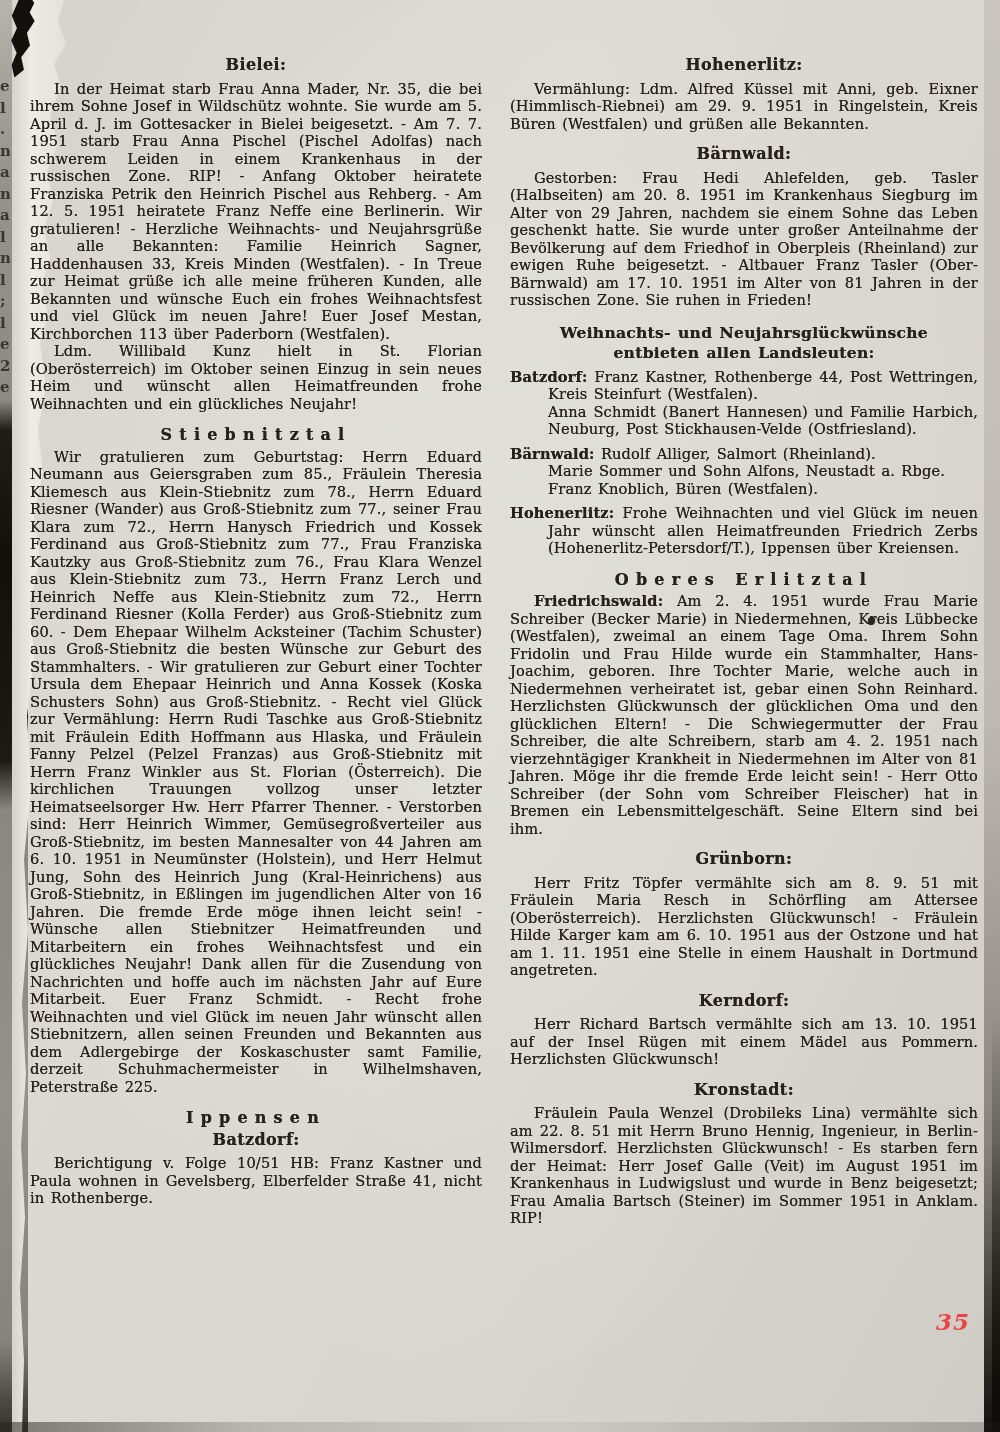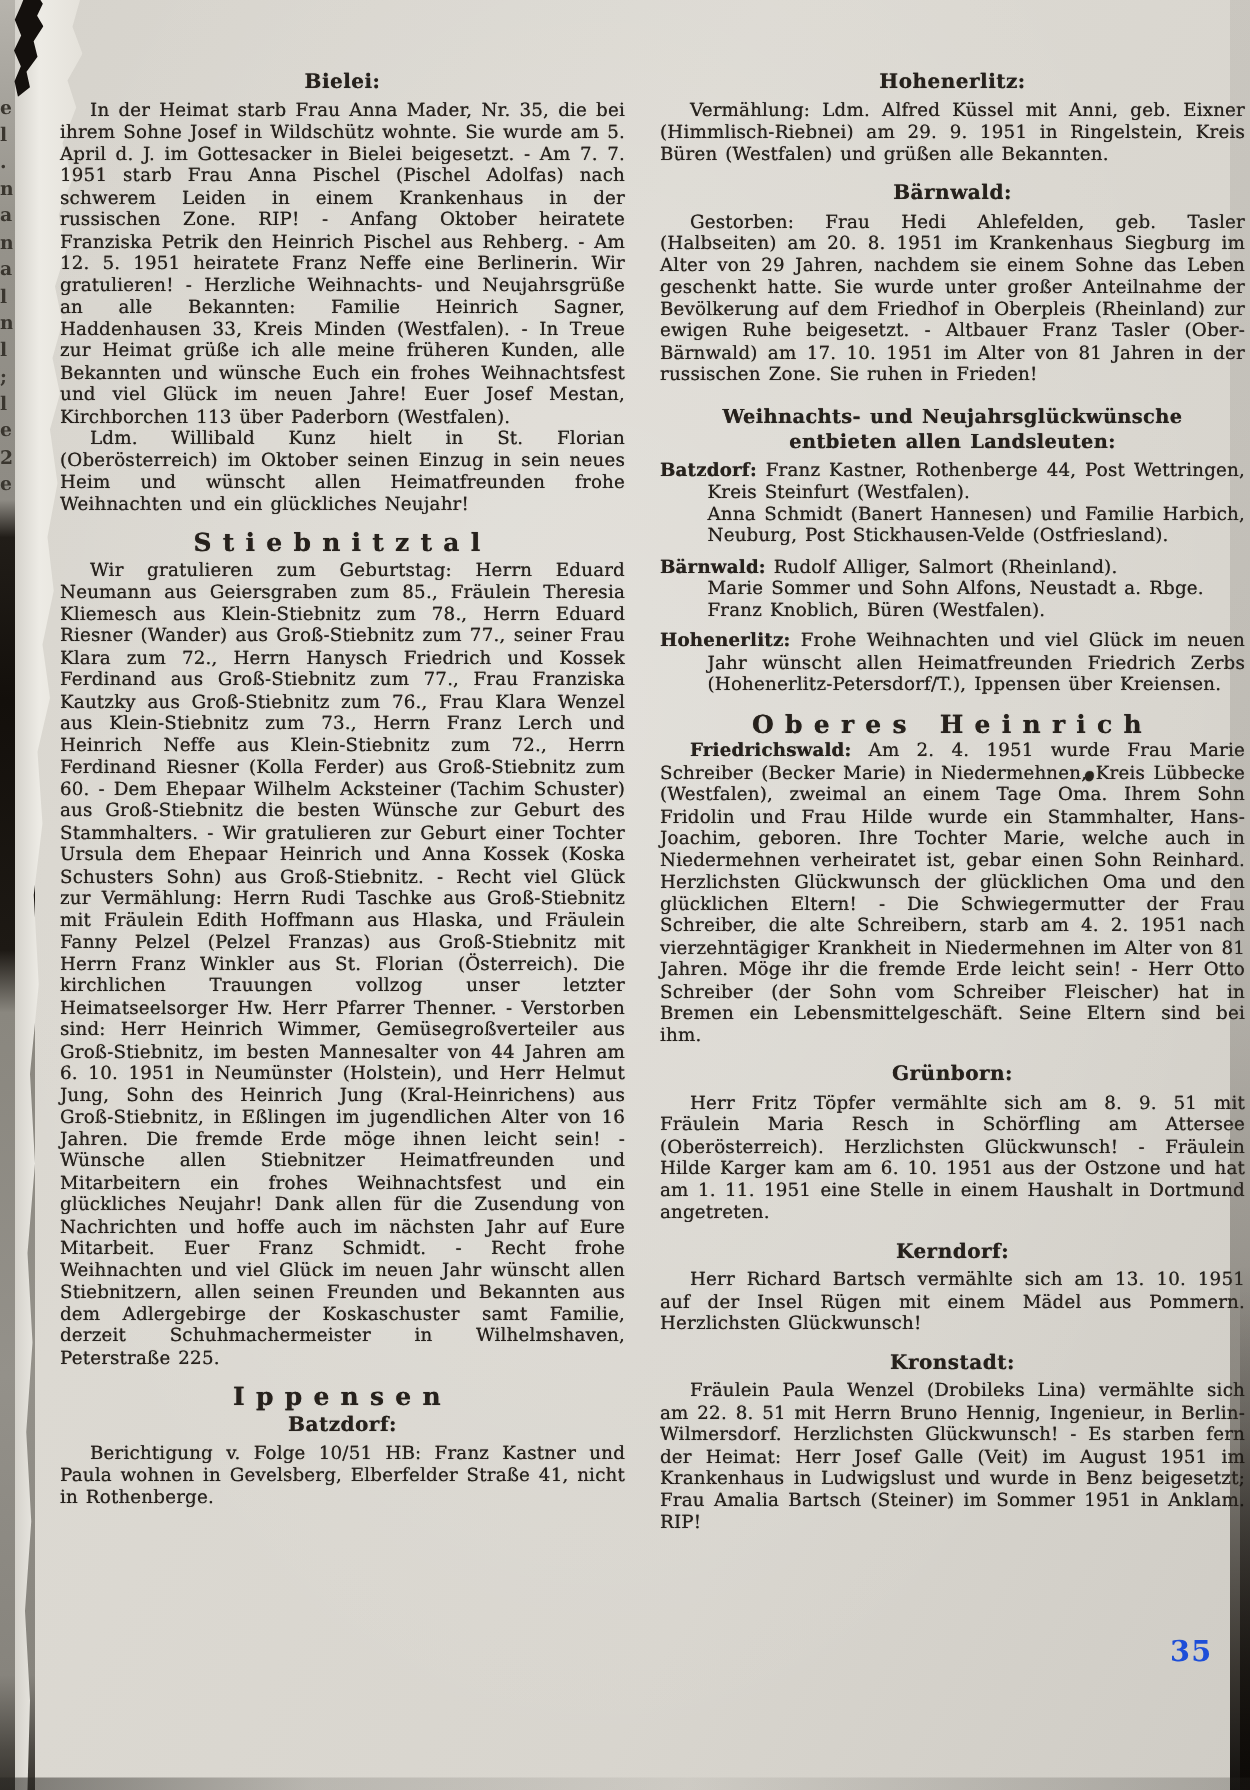--- a/index.html
+++ b/index.html
@@ -60,51 +60,52 @@
     background: linear-gradient(to right,
       rgba(40,38,34,0.55), rgba(40,38,34,0.18) 25%, rgba(40,38,34,0.05) 55%, rgba(40,38,34,0.25) 100%);
   }
   .ink-blot {
     position: absolute; left: 868px; top: 617px; width: 7px; height: 8px;
     background: #2a251f; border-radius: 50% 40% 55% 45%;
     box-shadow: 0 0 1px rgba(42,37,31,0.8);
   }
   
   .page-content {
-    position: absolute; left: 48px; top: 56px; width: 948px;
+    position: absolute; left: 30px; top: 56px; width: 948px;
     display: flex; gap: 28px;
   }
   .col { font-size: 14.6px; line-height: 17.5px; text-align: justify;
          letter-spacing: 0.15px; word-spacing: 1.5px;
          text-shadow: 0 0 0.55px rgba(38,33,28,0.85); hyphens: auto; }
   .col-left  { width: 452px; }
   .col-right { width: 468px; }
   .village-head {
     text-align: center; font-weight: bold; font-size: 16px;
     margin: 13px 0 6px; letter-spacing: 0.4px;
   }
   .first-head { margin-top: 0; }
   .region-head {
-    text-align: center; font-weight: bold; font-size: 20px;
+    text-align: center; font-weight: bold; font-size: 16px;
     letter-spacing: 0.45em; margin: 14px 0 4px;
   }
   .sub-head { margin-top: 4px; }
   .para { margin: 0; text-indent: 24px; }
   .greet-head {
     text-align: center; font-weight: bold; font-size: 15.5px;
     margin: 14px 0 5px; line-height: 20px; letter-spacing: 0.3px;
   }
   .entry { padding-left: 38px; text-indent: -38px; margin-bottom: 7px; }
   .entry .lead { font-weight: bold; }
   .entry-cont { text-indent: 0; }
   .lead-inline { font-weight: bold; }
   .page-number {
     position: absolute; left: 936px; top: 1308px;
-    font-size: 23px; font-weight: bold; color: #1d4ed8;
+    font-size: 23px; font-weight: bold; color: #ef4444;
     letter-spacing: 1px;
+    font-style: italic;
   }
 </style>
 </head>
 <body>
 
 <div class="edge-base"></div>
 <div class="edge-torn"></div>
 <div class="tear-mark"></div>
 <div>
     <span class="frag" style="top: 78px;">e</span>
@@ -165,21 +166,21 @@
       <span>Rudolf Alliger, Salmort (Rheinland).</span>
       <div class="entry-cont">Marie Sommer und Sohn Alfons, Neustadt a. Rbge.</div>
       <div class="entry-cont">Franz Knoblich, Büren (Westfalen).</div>
     </div>
 
     <div class="entry">
       <span class="lead">Hohenerlitz:</span>
       <span>Frohe Weihnachten und viel Glück im neuen Jahr wünscht allen Heimatfreunden Friedrich Zerbs (Hohenerlitz-Petersdorf/T.), Ippensen über Kreiensen.</span>
     </div>
 
-    <div class="region-head">Oberes Heinrich</div>
+    <div class="region-head">Oberes Erlitztal</div>
     <p class="para"><span class="lead-inline">Friedrichswald:</span> <span>Am 2. 4. 1951 wurde Frau Marie Schreiber (Becker Marie) in Niedermehnen, Kreis Lübbecke (Westfalen), zweimal an einem Tage Oma. Ihrem Sohn Fridolin und Frau Hilde wurde ein Stammhalter, Hans-Joachim, geboren. Ihre Tochter Marie, welche auch in Niedermehnen verheiratet ist, gebar einen Sohn Reinhard. Herzlichsten Glückwunsch der glücklichen Oma und den glücklichen Eltern! - Die Schwiegermutter der Frau Schreiber, die alte Schreibern, starb am 4. 2. 1951 nach vierzehntägiger Krankheit in Niedermehnen im Alter von 81 Jahren. Möge ihr die fremde Erde leicht sein! - Herr Otto Schreiber (der Sohn vom Schreiber Fleischer) hat in Bremen ein Lebensmittelgeschäft. Seine Eltern sind bei ihm.</span></p>
 
     <div class="village-head">Grünborn:</div>
     <p class="para">Herr Fritz Töpfer vermählte sich am 8. 9. 51 mit Fräulein Maria Resch in Schörfling am Attersee (Oberösterreich). Herzlichsten Glückwunsch! - Fräulein Hilde Karger kam am 6. 10. 1951 aus der Ostzone und hat am 1. 11. 1951 eine Stelle in einem Haushalt in Dortmund angetreten.</p>
 
     <div class="village-head">Kerndorf:</div>
     <p class="para">Herr Richard Bartsch vermählte sich am 13. 10. 1951 auf der Insel Rügen mit einem Mädel aus Pommern. Herzlichsten Glückwunsch!</p>
 
     <div class="village-head">Kronstadt:</div>
     <p class="para">Fräulein Paula Wenzel (Drobileks Lina) vermählte sich am 22. 8. 51 mit Herrn Bruno Hennig, Ingenieur, in Berlin-Wilmersdorf. Herzlichsten Glückwunsch! - Es starben fern der Heimat: Herr Josef Galle (Veit) im August 1951 im Krankenhaus in Ludwigslust und wurde in Benz beigesetzt; Frau Amalia Bartsch (Steiner) im Sommer 1951 in Anklam. RIP!</p>

